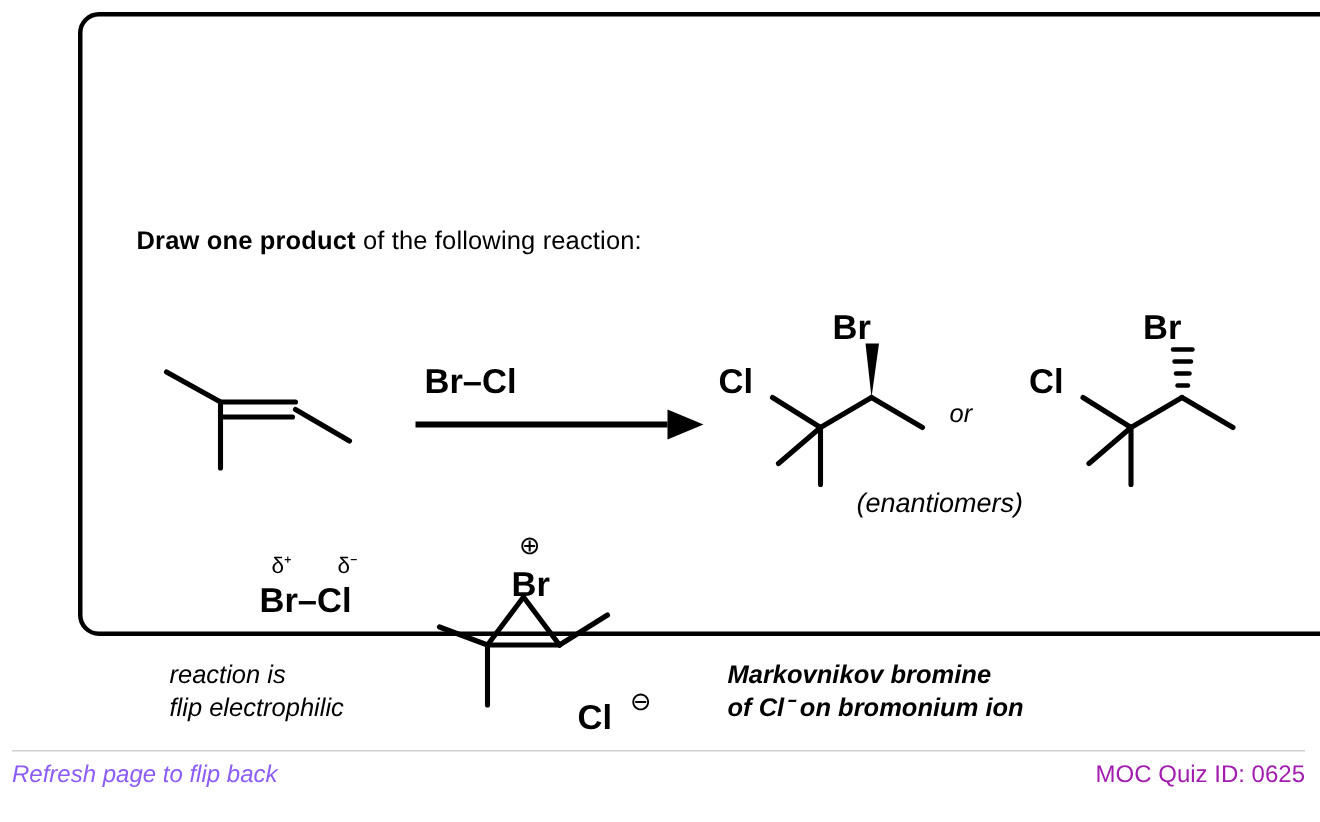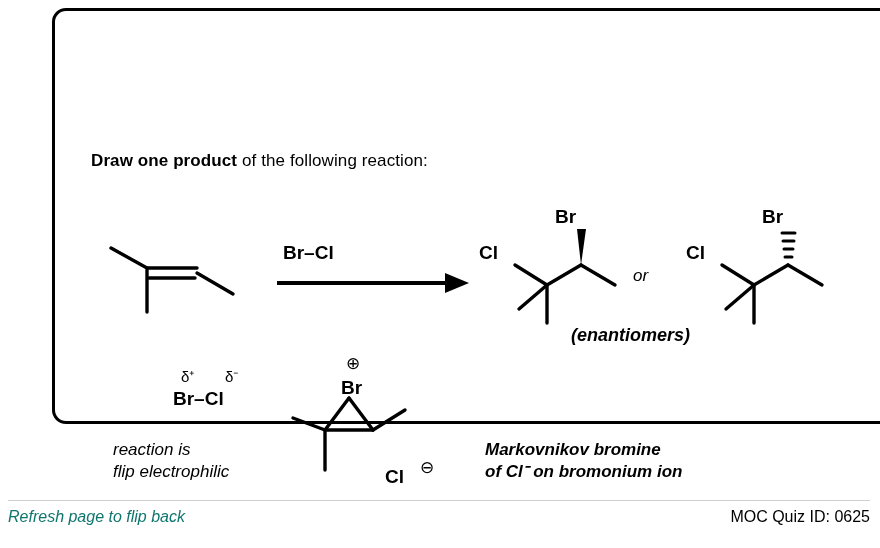--- a/index.html
+++ b/index.html
@@ -32,45 +32,45 @@
     top: 140px;
     font-size: 17px;
     letter-spacing: 0.1px;
   }
   .prompt b { font-weight: bold; }
 
   
   .lbl {
     position: absolute;
     font-weight: bold;
-    font-size: 19px;
+    font-size: 23px;
     line-height: 1;
     white-space: nowrap;
   }
   .ital {
     position: absolute;
     font-style: italic;
     font-size: 17px;
     line-height: 1.25;
     white-space: nowrap;
   }
   .footer-left {
     position: absolute;
     left: 8px;
     top: 508px;
     font-style: italic;
     font-size: 16px;
-    color: #0f766e;
+    color: #8b5cf6;
   }
   .footer-right {
     position: absolute;
     right: 10px;
     top: 508px;
     font-size: 16px;
-    color: #000000;
+    color: #a21caf;
   }
   .rule {
     position: absolute;
     left: 8px;
     top: 500px;
     width: 862px;
     height: 1px;
     background: #cfcfcf;
   }
   svg { position: absolute; left: 0; top: 0; overflow: visible; }
@@ -134,21 +134,21 @@
 
     <g>
       <line class="bond-thin" x1="103" y1="34" x2="110" y2="34"></line>
       <line class="bond-thin" x1="102" y1="26" x2="111" y2="26"></line>
       <line class="bond-thin" x1="101" y1="18" x2="112" y2="18"></line>
       <line class="bond-thin" x1="100" y1="10" x2="113" y2="10"></line>
     </g>
     <line class="bond" x1="106" y1="42" x2="140" y2="62"></line>
   </svg>
 
-  <span class="ital" style="left:516px; top:313px; font-size:18px;font-weight:bold;">(enantiomers)</span>
+  <span class="ital" style="left:516px; top:313px; font-size:18px;">(enantiomers)</span>
 
   <span class="sup" style="position:absolute; left:126px; top:355px; font-size:15px;">δ⁺</span>
   <span class="sup" style="position:absolute; left:170px; top:355px; font-size:15px;">δ⁻</span>
   <span class="lbl" style="left:118px; top:378px;">Br–Cl</span>
   <span class="ital" style="left:58px; top:428px;">reaction is</span>
   <span class="ital" style="left:58px; top:450px;">flip electrophilic</span>
 
   <span class="lbl" style="left:291px; top:344px; font-size:17px; font-weight:normal;">⊕</span>
   <span class="lbl" style="left:286px; top:367px;">Br</span>
   <svg width="160" height="120" style="left:252px; top:385px;">

